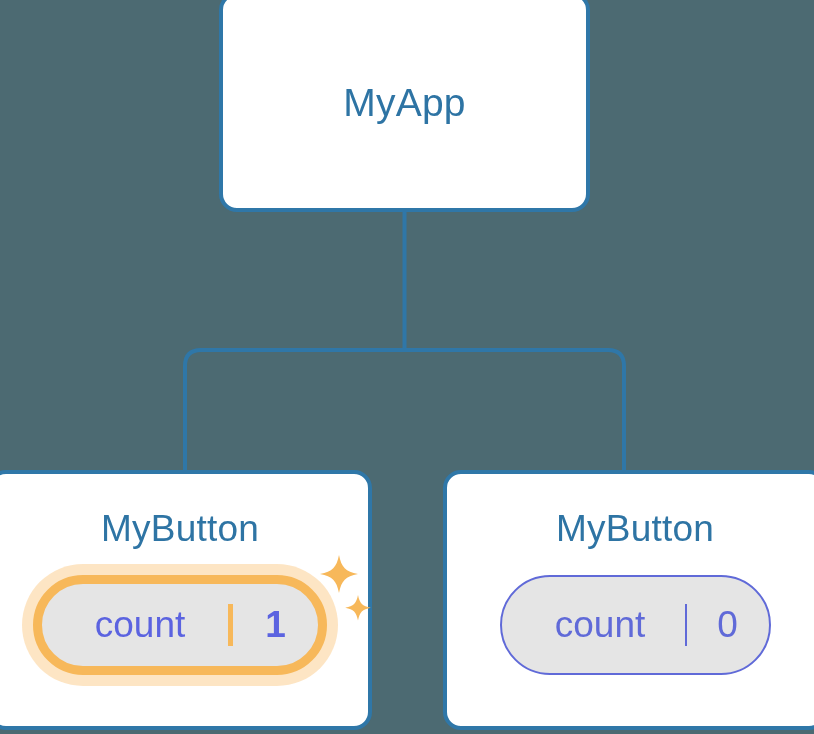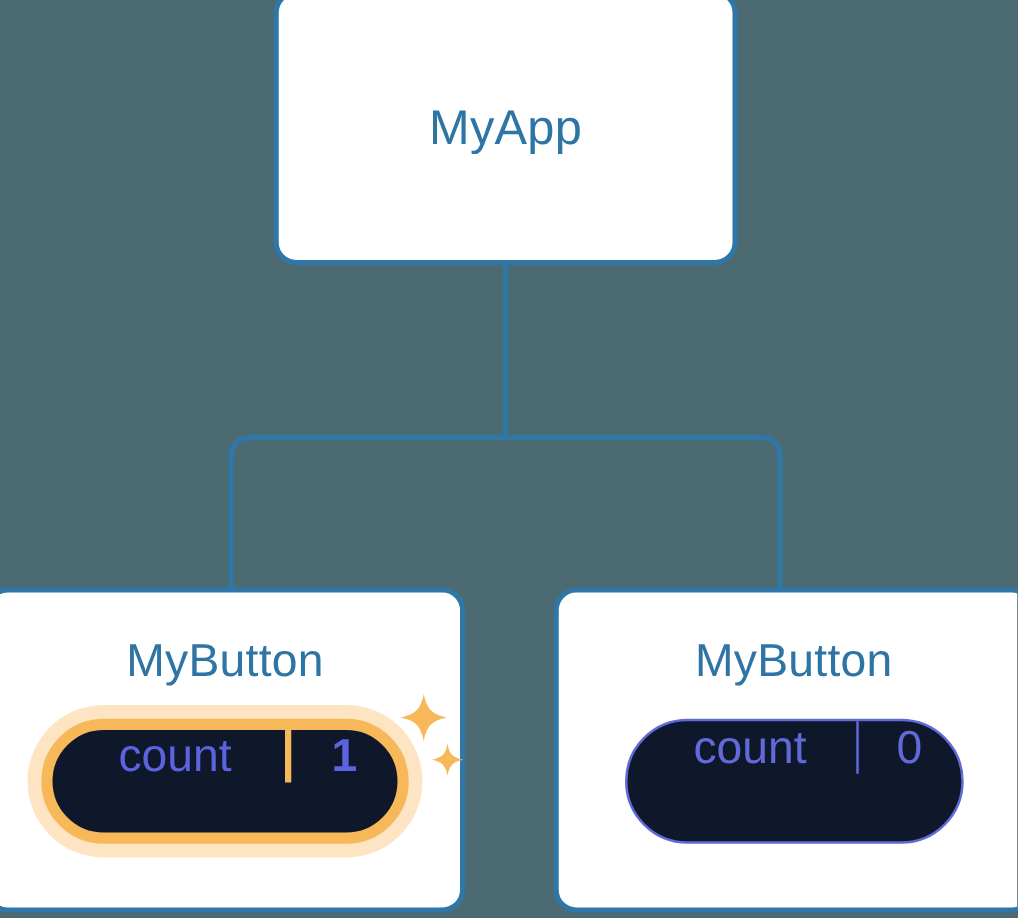--- a/index.html
+++ b/index.html
@@ -77,26 +77,26 @@
   
   .pill-wrap {
     position: relative;
     margin-top: 28px;
     display: flex;
     align-items: center;
   }
   .pill {
     position: relative;
     display: flex;
-    align-items: flex-start;
+    align-items: center;
     height: 100px;
     box-sizing: border-box;
     border: 2px solid #606ad8;
     border-radius: 999px;
-    background: #0f172a;
+    background: #e5e5e5;
     color: #606ad8;
     z-index: 2;
   }
   .pill .slot {
     display: flex;
     align-items: center;
     justify-content: center;
     box-sizing: border-box;
   }
   .pill .slot-key {

